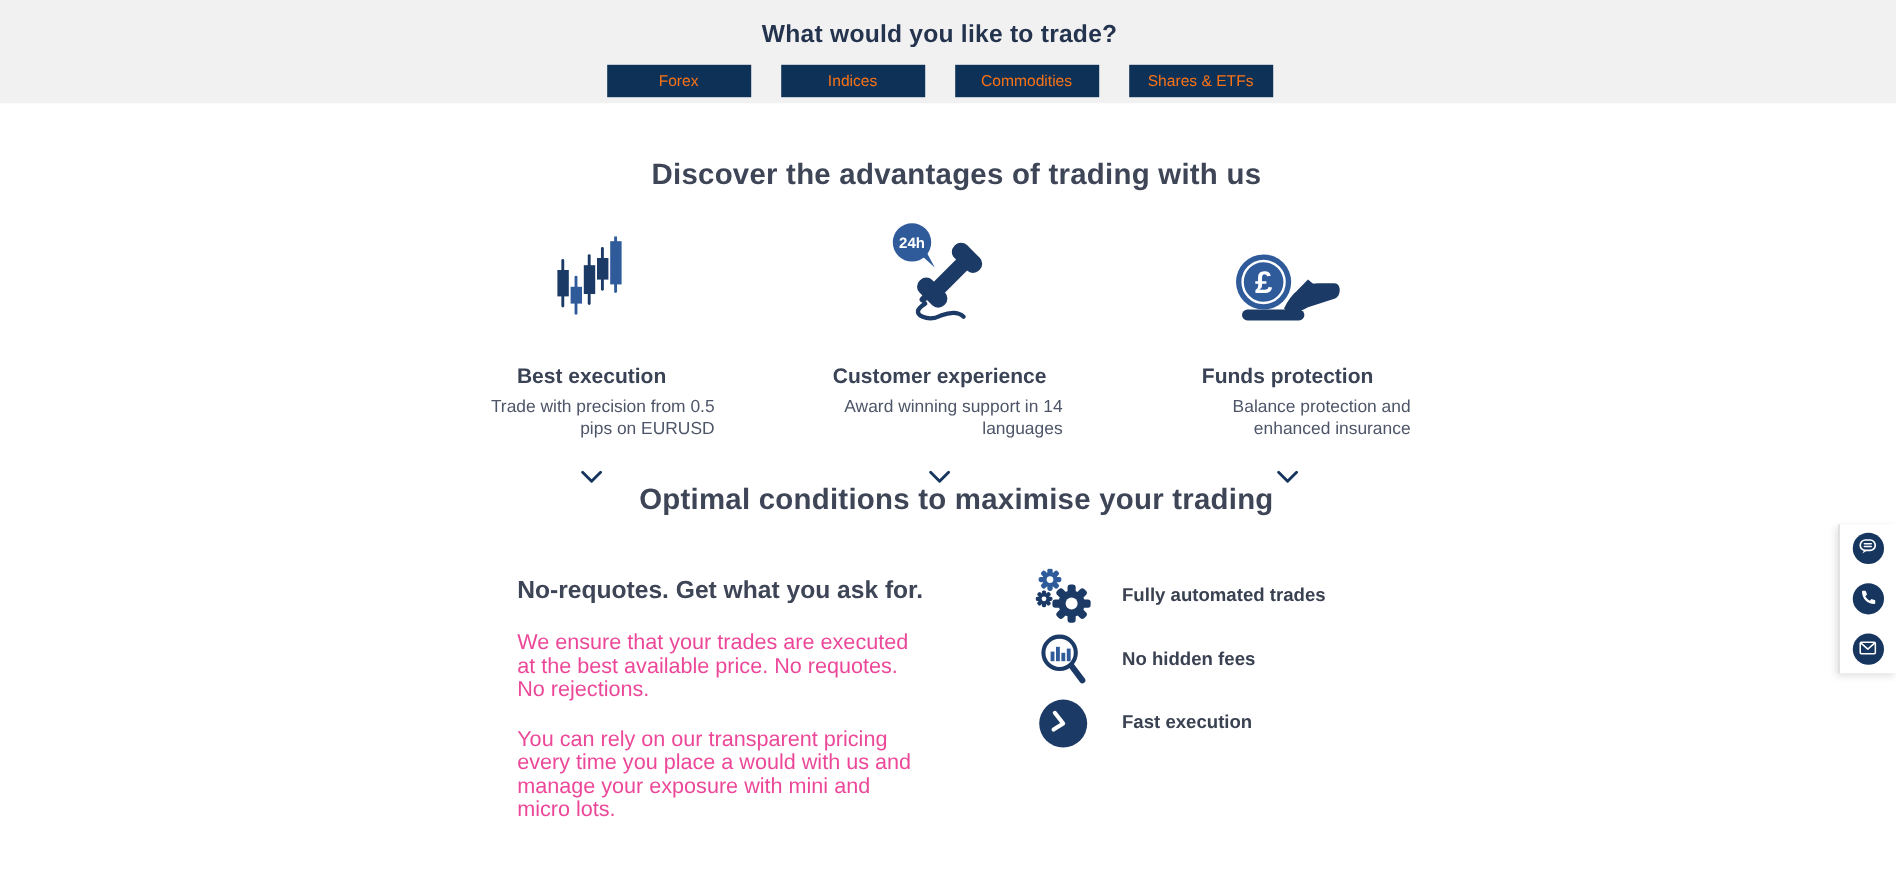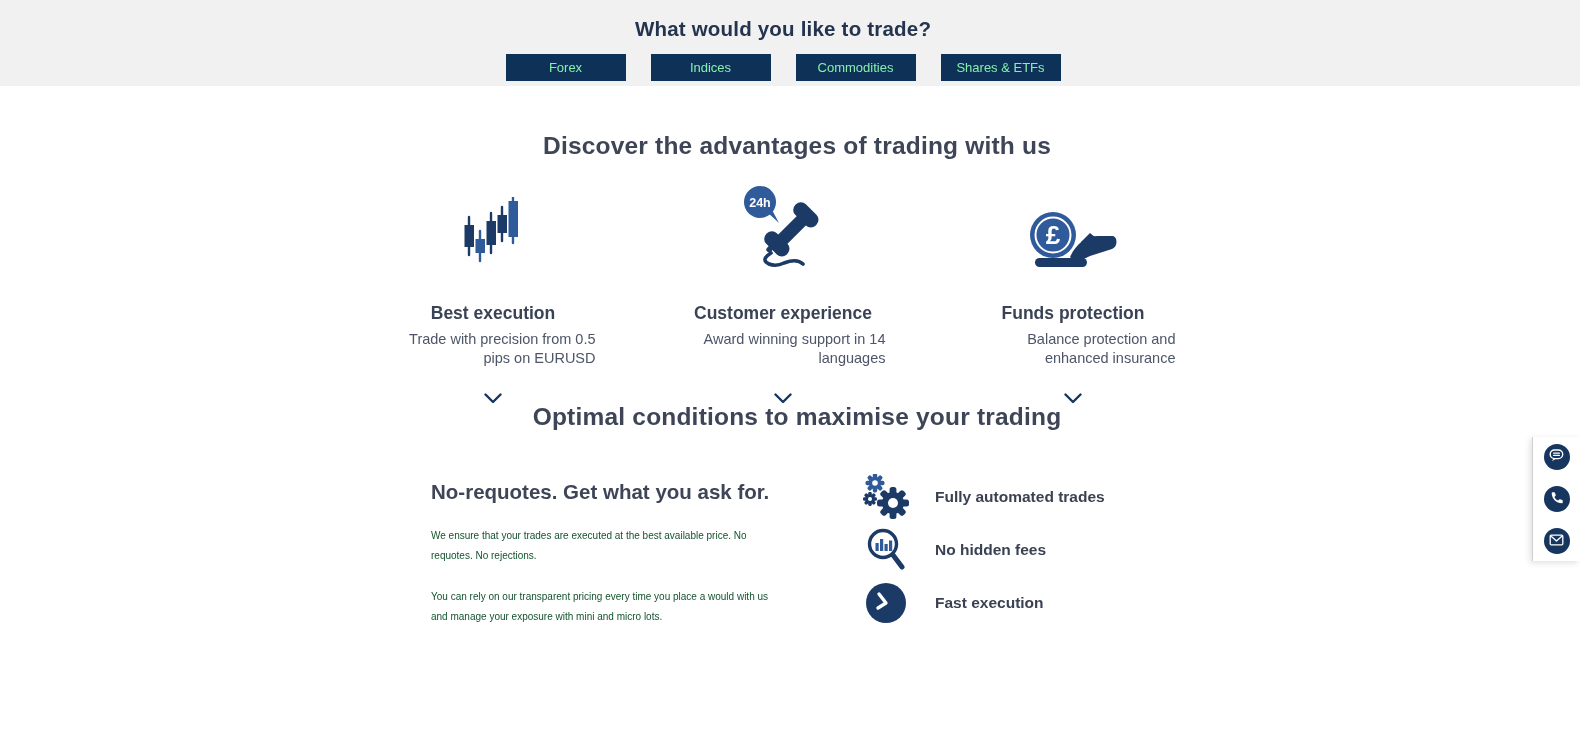--- a/index.html
+++ b/index.html
@@ -17,21 +17,21 @@
     height:86px; background:#f1f1f1; padding-top:16px;
   }
   .band h1 {
     text-align:center; font-size:20.5px; line-height:26px; font-weight:700;
     color:#24344f; letter-spacing:.2px;
   }
   .btn-row {
     margin-top:12px; display:flex; justify-content:center; gap:25px;
   }
   .trade-btn {
-    width:120px; height:27px; background:#0e3158; color:#86efac;
+    width:120px; height:27px; background:#0e3158; color:#f97316;
     border:none; font-family:"Liberation Sans",sans-serif; font-size:13px;
     cursor:pointer; display:flex; align-items:center; justify-content:center;
   }
 
   
   .advantages h2, .conditions h2 {
     text-align:center; font-size:24.5px; line-height:30px; font-weight:700;
     color:#3e4557; letter-spacing:.2px;padding-left:28px;
   }
   .advantages h2 { margin-top:45px; }
@@ -50,21 +50,21 @@
   .chev { margin-top:22px; cursor:pointer; height:12px; }
 
   
   .conditions h2 { }
   .cond-grid { margin-left:431px; margin-top:48px; display:flex; }
   .cond-article { width:340px; }
   .cond-article h3 {
     font-size:20.5px; line-height:24px; font-weight:700; color:#3e4557;
   }
   .cond-article p {
-    margin-top:22px; font-size:10px; line-height:19.5px; color:#14532d;
+    margin-top:22px; font-size:18px; line-height:19.5px; color:#ec4899;
   }
   .feature-list {
     list-style:none; margin-left:92px; margin-top:-6px;
   }
   .feature-list li {
     display:flex; align-items:center; height:46px; margin-bottom:7px;
   }
   .fl-icon { width:46px; display:flex; justify-content:center; align-items:center; }
   .fl-label {
     margin-left:26px; font-size:15.5px; font-weight:700; color:#3a4252;

